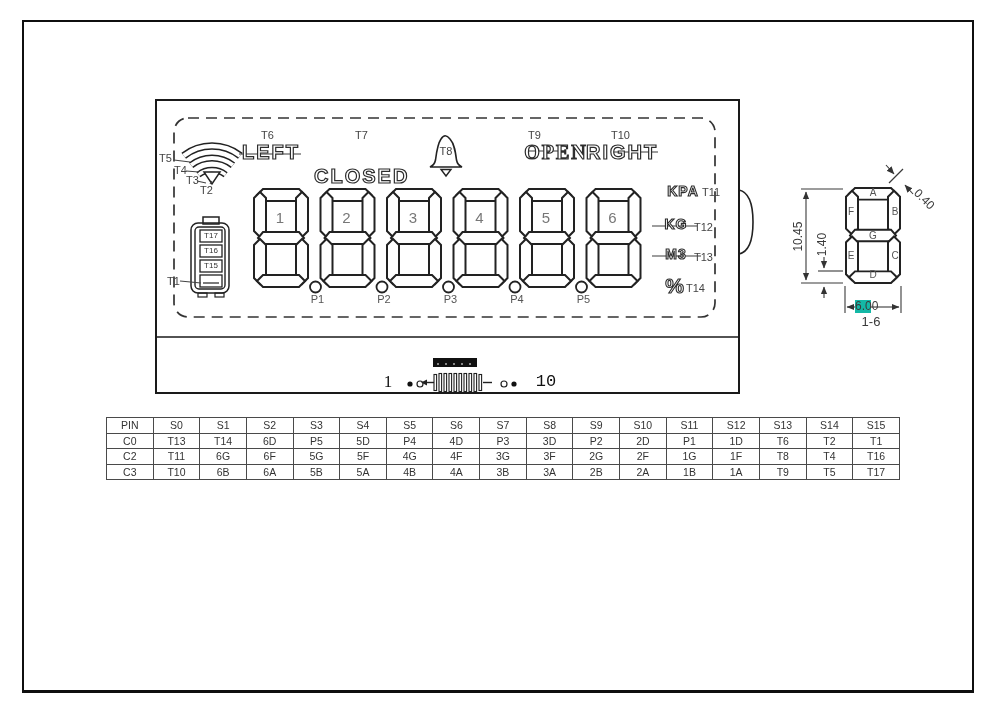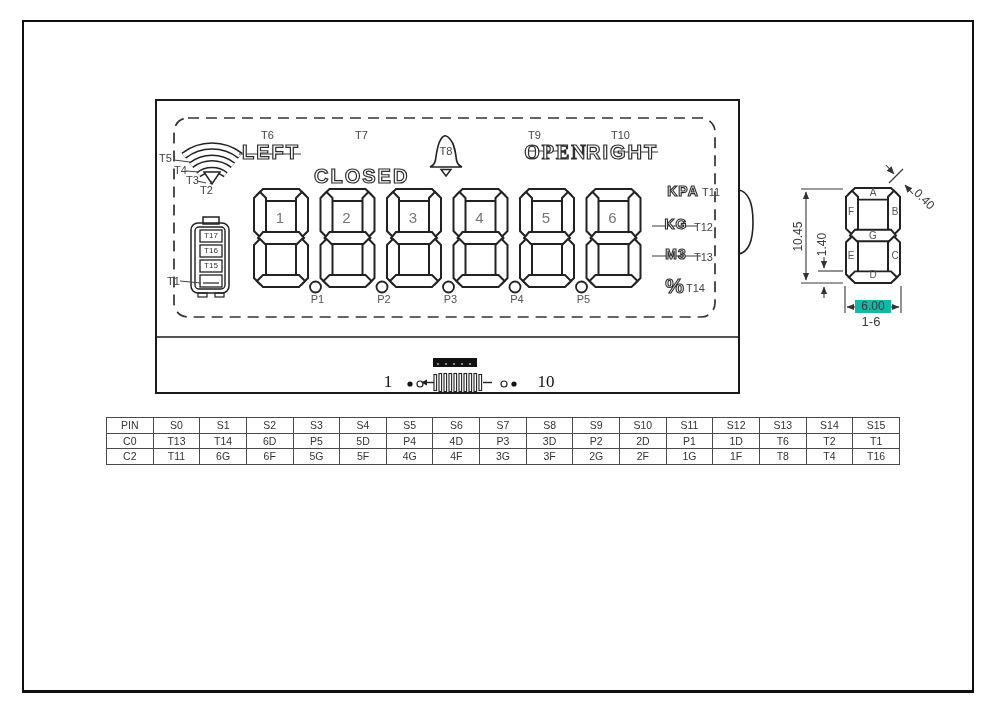--- a/index.html
+++ b/index.html
@@ -190,33 +190,33 @@
   <div class="lcd-unit" style="left:660px;top:184px;width:46px;">KPA</div>
   <div class="tag" style="left:702px;top:187px;">T11</div>
   <div class="lcd-unit" style="left:658px;top:217px;width:36px;">KG</div>
   <div class="tag" style="left:694px;top:222px;">T12</div>
   <div class="lcd-unit" style="left:658px;top:247px;width:36px;">M3</div>
   <div class="tag" style="left:694px;top:252px;">T13</div>
   <div class="lcd-unit" style="left:661px;top:275px;width:28px;font-size:21px;">%</div>
   <div class="tag" style="left:686px;top:283px;">T14</div>
 
   <div class="serifnum" style="left:380px;top:373px;width:16px;">1</div>
-  <div class="serifnum" style="left:535px;top:373px;width:22px;">10</div>
+  <div class="serifnum" style="left:535px;top:373px;width:22px;font-family:Liberation Mono, monospace;">10</div>
 
   <div class="seg-letter" style="left:866px;top:188px;">A</div>
   <div class="seg-letter" style="left:844px;top:207px;">F</div>
   <div class="seg-letter" style="left:888px;top:207px;">B</div>
   <div class="seg-letter" style="left:866px;top:231px;">G</div>
   <div class="seg-letter" style="left:844px;top:251px;">E</div>
   <div class="seg-letter" style="left:888px;top:251px;">C</div>
   <div class="seg-letter" style="left:866px;top:270px;">D</div>
 
   <div class="dim rot-ccw" style="left:776px;top:230px;width:46px;">10.45</div>
   <div class="dim rot-ccw" style="left:805px;top:238px;width:36px;">1.40</div>
-  <div class="dim" style="left:855px;top:300px;width:36px;background:#14b8a6;">6.00</div>
+  <div class="dim" style="left:855px;top:300px;width:16px;background:#14b8a6;">6.00</div>
   <div class="dim" style="left:853px;top:315px;width:36px;font-size:13px;">1-6</div>
   <div class="dim rot-cw45" style="left:902px;top:193px;width:44px;">0.40</div>
 
   <div id="pin-table-wrap">
     <table>
         <tbody>
           <tr>
             <td>PIN</td>
             <td>S0</td>
             <td>S1</td>
@@ -266,17 +266,36 @@
             <td>3G</td>
             <td>3F</td>
             <td>2G</td>
             <td>2F</td>
             <td>1G</td>
             <td>1F</td>
             <td>T8</td>
             <td>T4</td>
             <td>T16</td>
           </tr>
+          <tr>
+            <td>C3</td>
+            <td>T10</td>
+            <td>6B</td>
+            <td>6A</td>
+            <td>5B</td>
+            <td>5A</td>
+            <td>4B</td>
+            <td>4A</td>
+            <td>3B</td>
+            <td>3A</td>
+            <td>2B</td>
+            <td>2A</td>
+            <td>1B</td>
+            <td>1A</td>
+            <td>T9</td>
+            <td>T5</td>
+            <td>T17</td>
+          </tr>
         </tbody>
       </table>
   </div>
 
 </div>
 
 </body></html>

